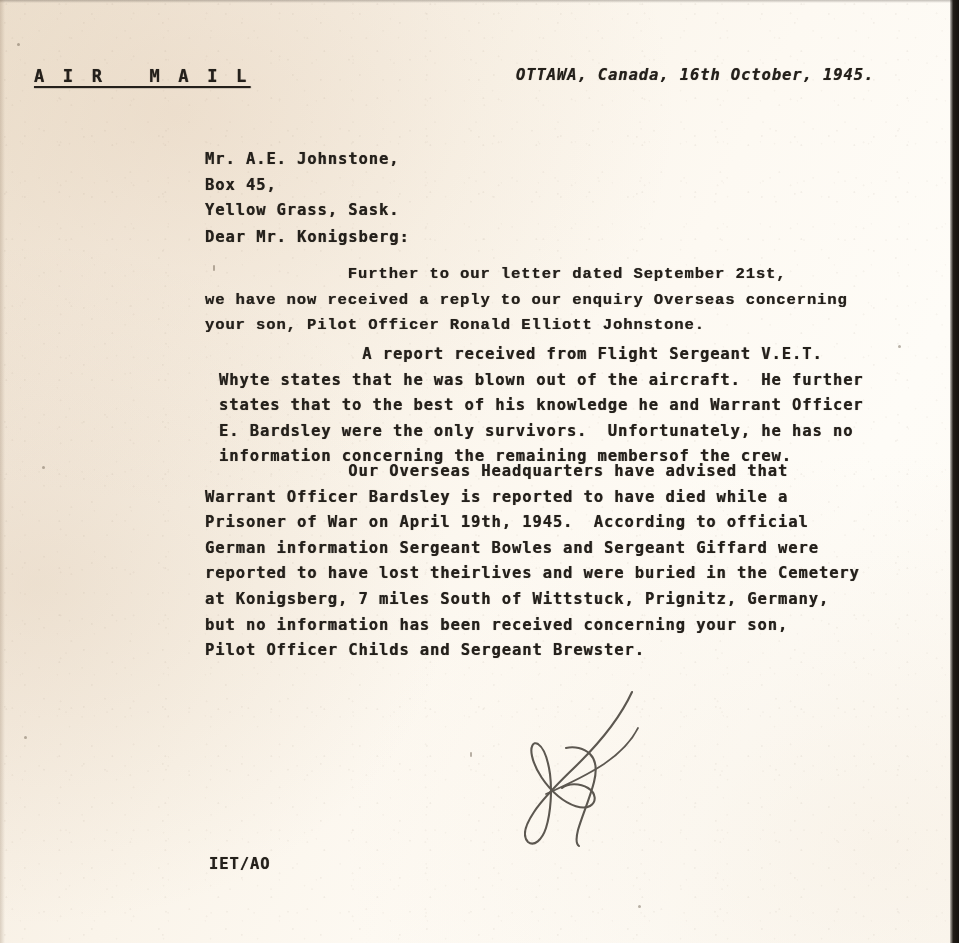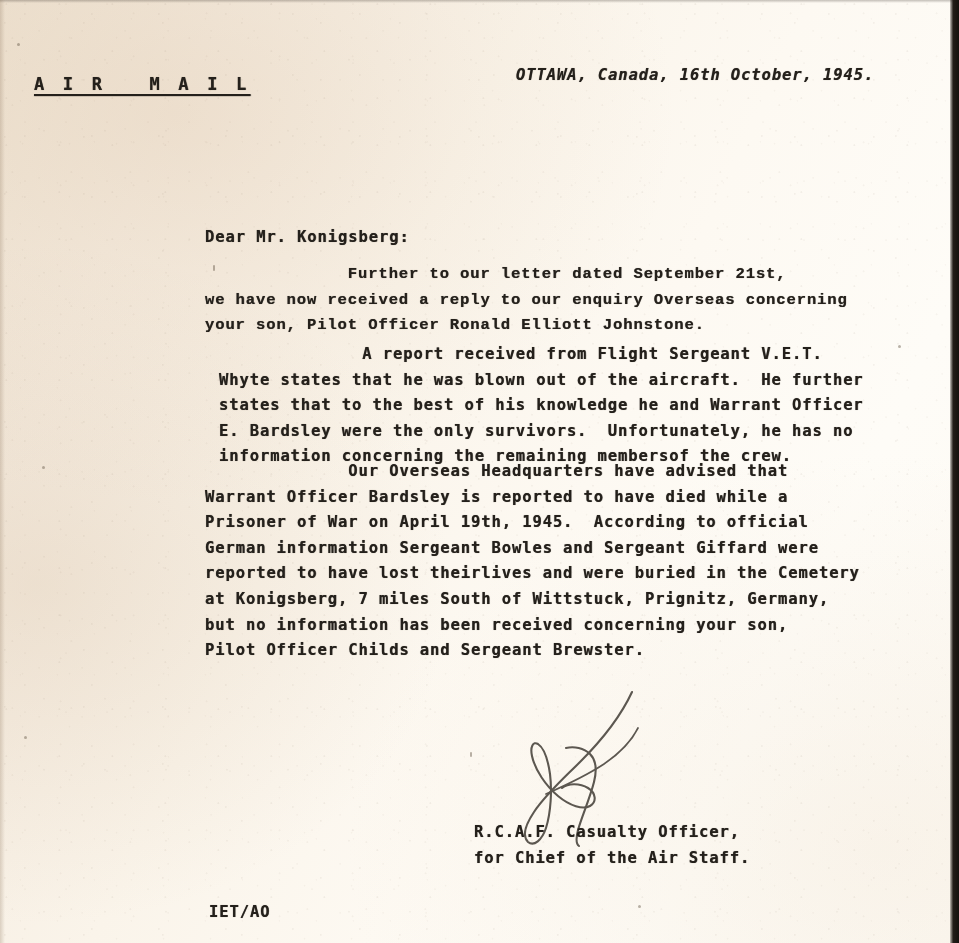--- a/index.html
+++ b/index.html
@@ -76,21 +76,21 @@
     line-height: 25.6px;
     color: #24201b;
     text-shadow:
       0.35px 0.3px 0 rgba(36,32,27,0.40),
       -0.3px 0.25px 0 rgba(36,32,27,0.22),
       0 0 1.1px rgba(36,32,27,0.30);
   }
 
   #airmail {
     left: 34px;
-    top: 72px;
+    top: 64px;
     font-size: 17px;
     letter-spacing: 4.2px;
     text-decoration: underline;
     text-decoration-thickness: 2.4px;
     text-underline-offset: 3.5px;
   }
   #dateline {
     left: 516px;
     top: 63px;
     font-style: italic;
@@ -112,21 +112,20 @@
     left: 478px;
     top: 740px;
   }
   #signature-block {
     left: 474px;
     top: 820px;
   }
   #initials {
     left: 209px;
     top: 852px;
-    margin-top: 48px;
   }
 
   
   #signature-ink {
     position: absolute;
     left: 480px;
     top: 690px;
     width: 220px;
     height: 180px;
     pointer-events: none;
@@ -162,20 +161,23 @@
   <div class="speck" style="left:898px; top:345px; width:3px; height:3px;"></div>
   <div class="speck" style="left:42px;  top:466px; width:3px; height:3px;"></div>
   <div class="speck" style="left:24px;  top:736px; width:3px; height:3px;"></div>
   <div class="speck" style="left:470px; top:752px; width:2px; height:5px; border-radius:1px;"></div>
   <div class="speck" style="left:638px; top:905px; width:3px; height:3px;"></div>
 
   <div class="tw" id="airmail">A I R   M A I L</div>
 
   <div class="tw" id="dateline">OTTAWA, Canada, 16th October, 1945.</div>
 
+  <div class="tw" id="address">Mr. A.E. Johnstone,
+Box 45,
+Yellow Grass, Sask.</div>
 
   <div class="tw" id="salutation">Dear Mr. Konigsberg:</div>
 
   <div class="tw" id="para1">              Further to our letter dated September 21st,
 we have now received a reply to our enquiry Overseas concerning
 your son, Pilot Officer Ronald Elliott Johnstone.</div>
 
   <div class="tw" id="para2">              A report received from Flight Sergeant V.E.T.
 Whyte states that he was blown out of the aircraft.  He further
 states that to the best of his knowledge he and Warrant Officer
@@ -192,18 +194,16 @@
 Pilot Officer Childs and Sergeant Brewster.</div>
 
 
 
   <svg id="signature-ink" viewBox="0 0 220 180">
     <path d="M152 2 C140 28, 120 52, 100 72 C84 88, 66 104, 54 122 C46 134, 42 146, 48 152 C54 157, 62 150, 66 138 C71 122, 72 100, 70 84 C68 70, 64 58, 58 54 C53 51, 50 57, 52 66 C55 80, 66 96, 78 106 C90 116, 103 120, 110 116 C117 112, 116 103, 108 98 C100 93, 88 93, 82 98" stroke-width="2.1"></path>
     <path d="M86 58 C94 56, 104 58, 110 64 C116 70, 117 80, 114 92 C110 108, 102 126, 98 140 C96 148, 96 154, 99 156" stroke-width="2.1"></path>
     <path d="M66 104 C84 96, 106 86, 124 74 C140 63, 152 50, 158 38" stroke-width="1.7"></path>
   </svg>
 
-  <div class="tw" id="signature-block">R.C.A.F. Casualty Officer,
-for Chief of the Air Staff.</div>
 
   <div class="tw" id="initials">IET/AO</div>
 
 </div>
 
 </body></html>

